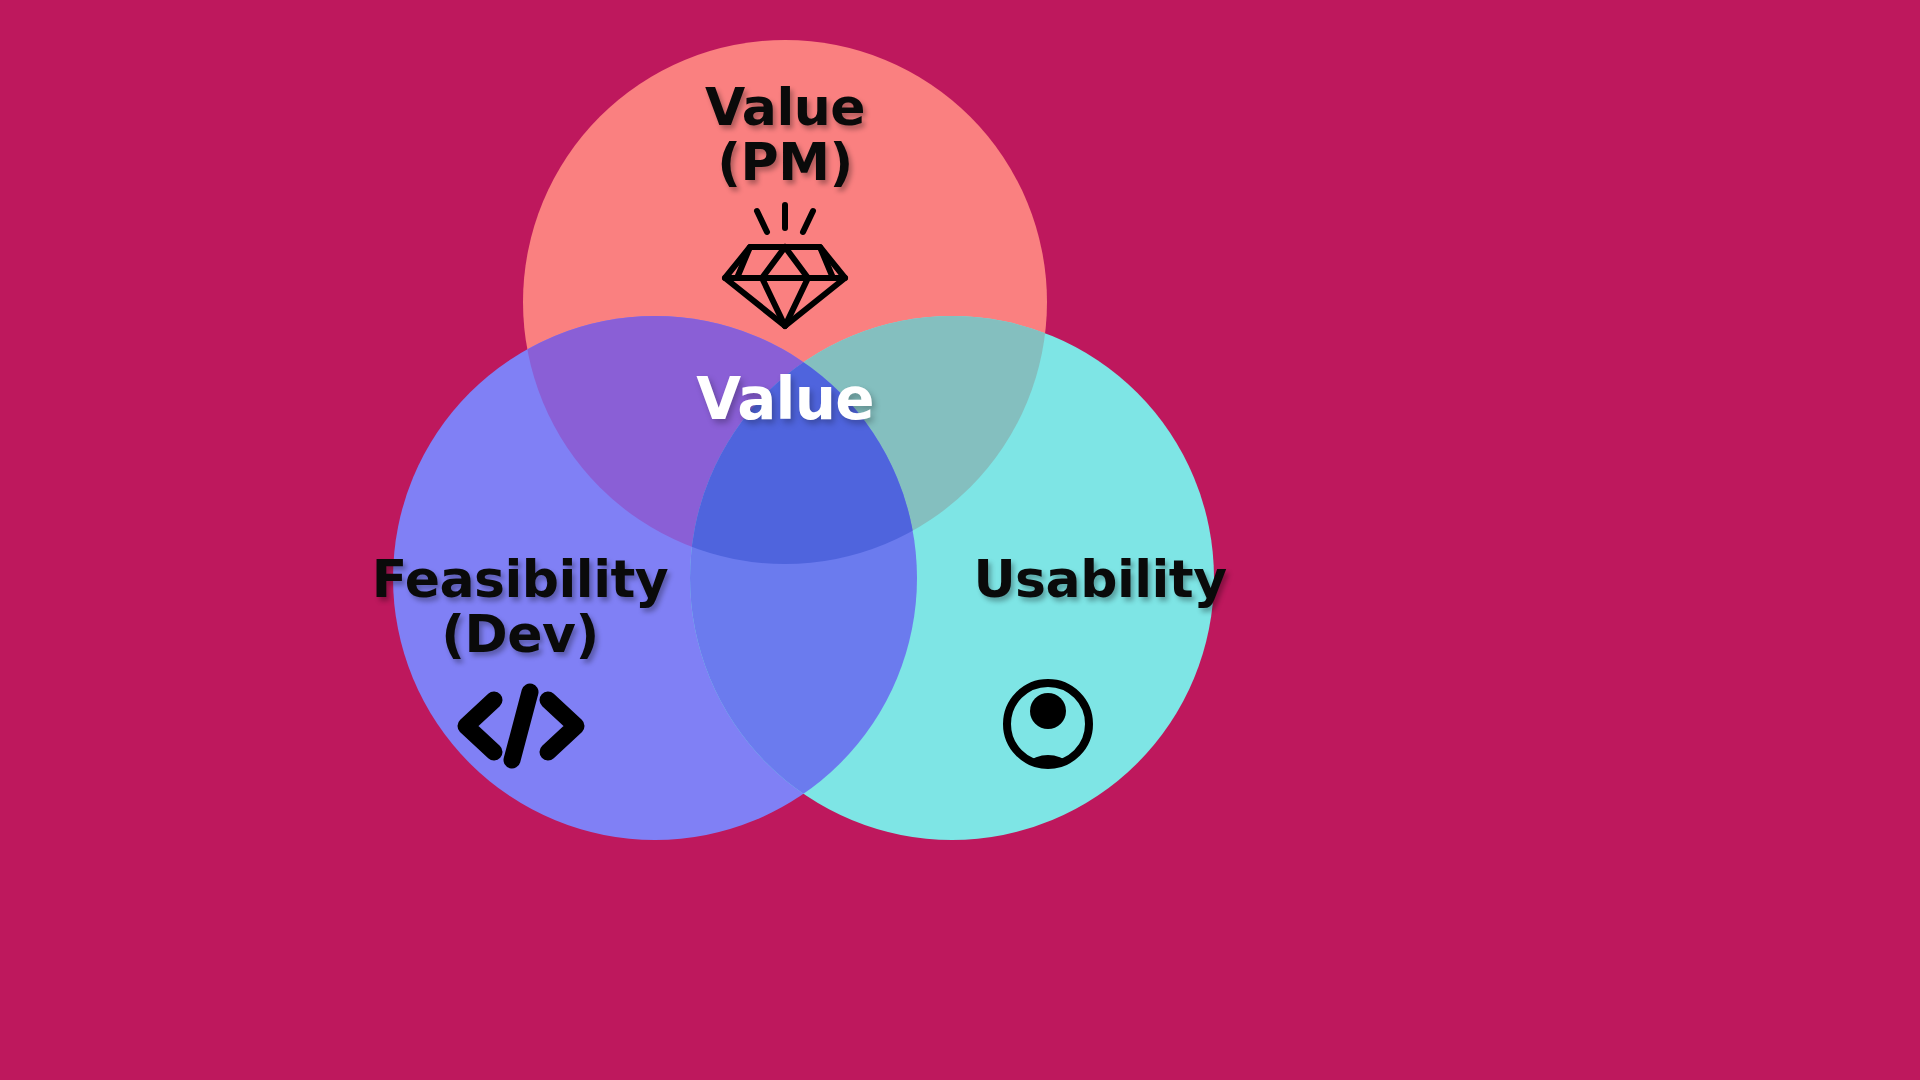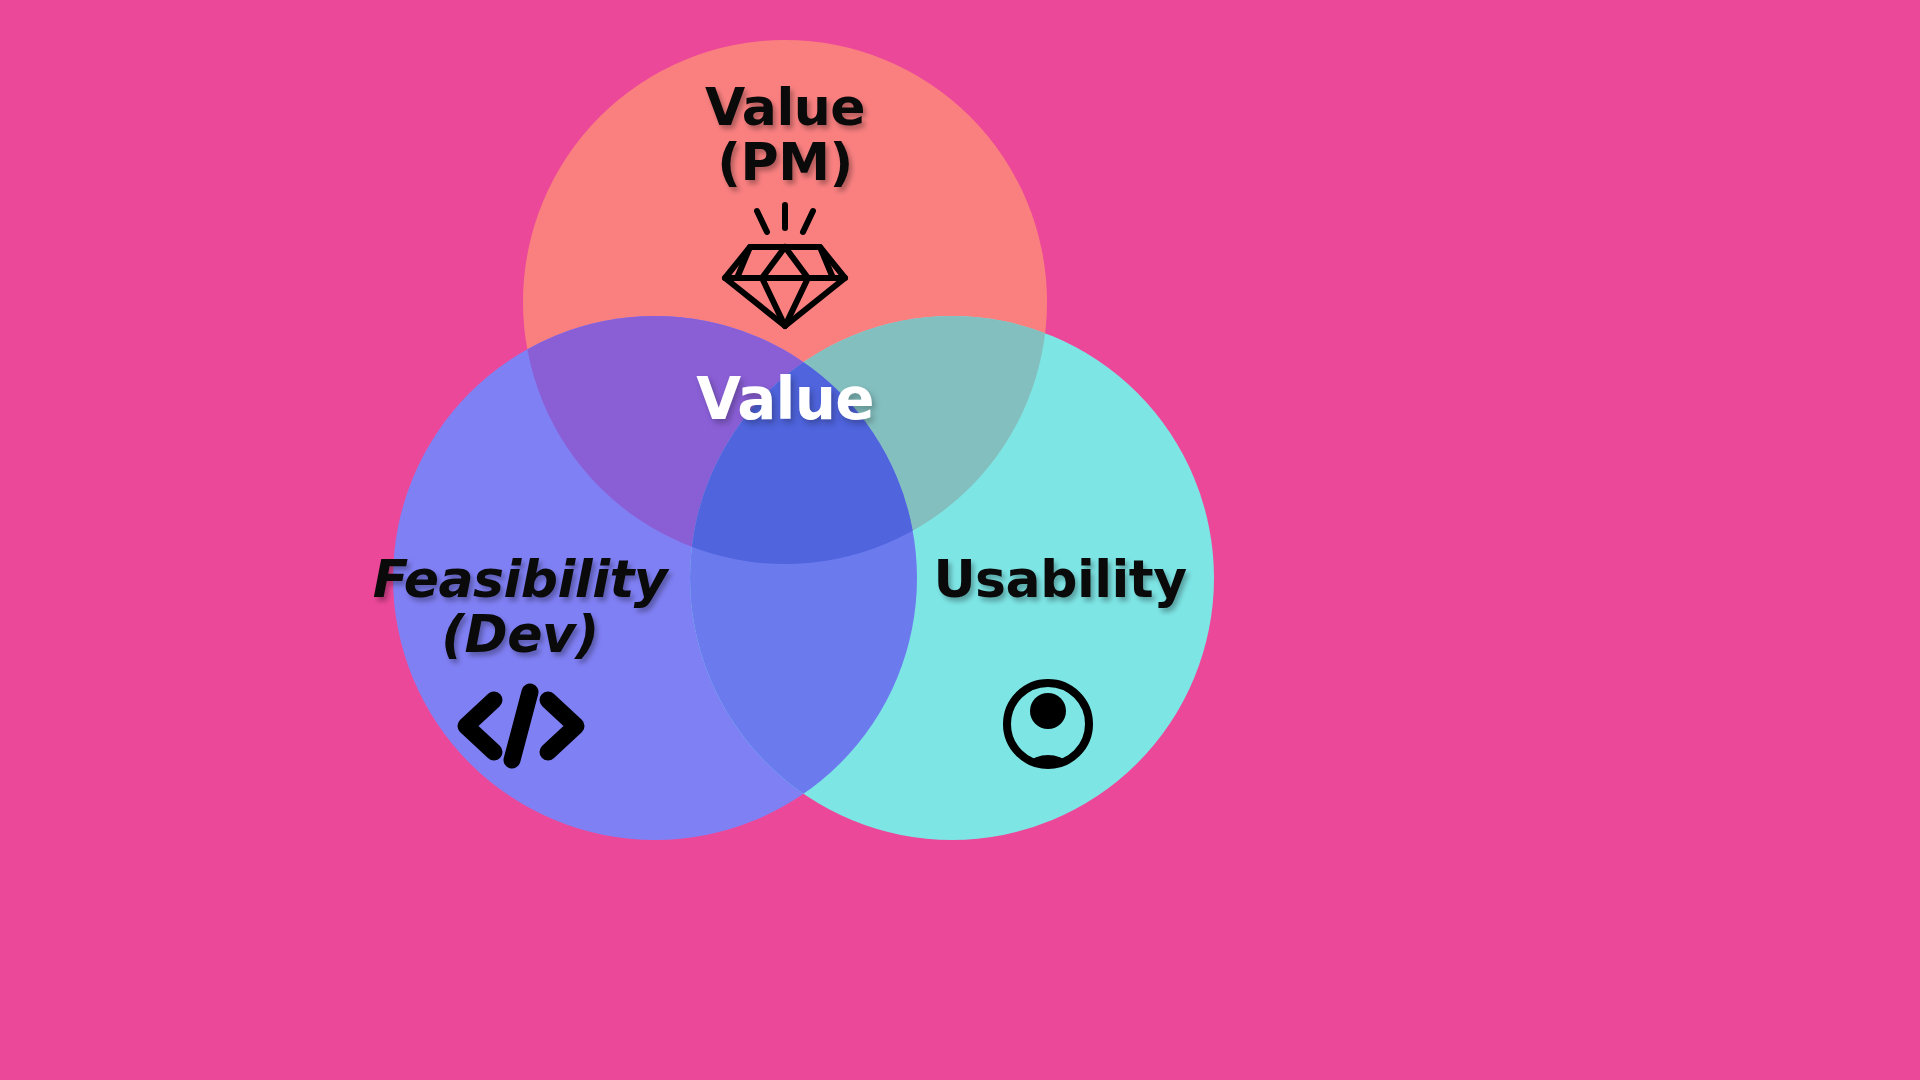--- a/index.html
+++ b/index.html
@@ -12,21 +12,21 @@
     overflow: hidden;
   }
   body {
     font-family: "DejaVu Sans", "Liberation Sans", sans-serif;
   }
 
   #venn-stage {
     position: relative;
     width: 1920px;
     height: 1080px;
-    background: #ec4899;
+    background: #be185d;
   }
 
   #venn-svg {
     position: absolute;
     left: 0;
     top: 0;
     width: 1920px;
     height: 1080px;
     display: block;
   }
@@ -59,26 +59,25 @@
     width: 250px;
     font-size: 52px;
   }
 
   
   #feasibility-label {
     left: 350px;
     top: 552px;
     width: 340px;
     font-size: 52px;
-    font-style: italic;
   }
 
   
   #usability-label {
-    left: 910px;
+    left: 950px;
     top: 552px;
     width: 300px;
     font-size: 52px;
   }
 
   
   #triad-title {
     left: 630px;
     top: 370px;
     width: 310px;

